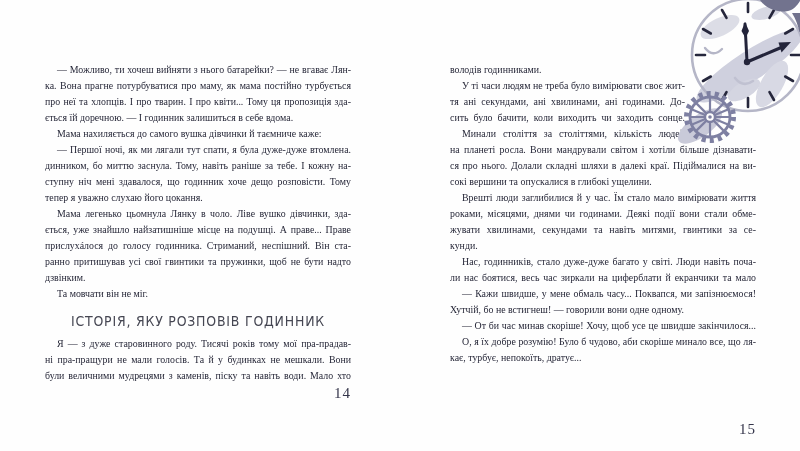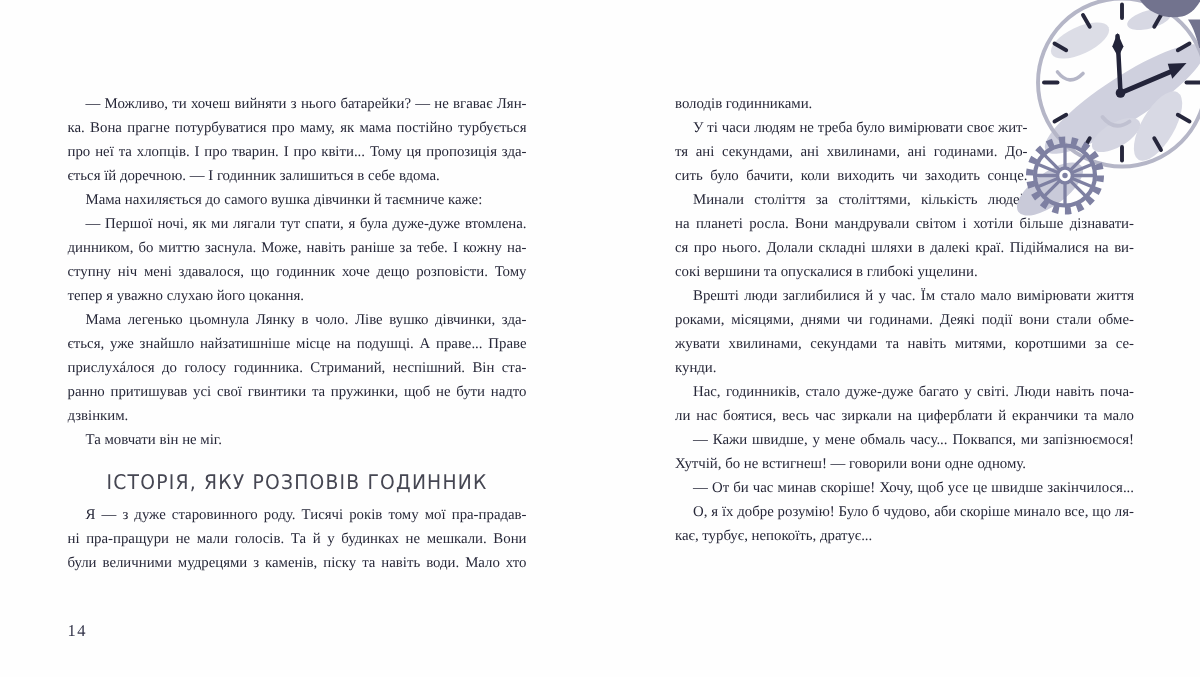--- a/index.html
+++ b/index.html
@@ -24,41 +24,41 @@
   .line.narrow{width:235px;}
   .chapter-heading{
     margin-top:10px;height:20px;line-height:20px;
     text-align:center;
     font-family:"DejaVu Sans","Liberation Sans",sans-serif;
     font-size:12.5px;letter-spacing:0.8px;color:#454652;
     transform:scaleY(1.08);
   }
   .para2{margin-top:4px;}
   .pagenum{
-    position:absolute;top:415px;width:306px;
-    text-align:left;font-size:11px;color:#34354a;letter-spacing:1px;
+    position:absolute;top:385px;width:306px;
+    text-align:right;font-size:15px;color:#34354a;letter-spacing:1px;
   }
   .pagenum.left{left:45px;}
   .pagenum.right{left:450px;margin-top:36px;}
   .clock-art{position:absolute;top:0;right:0;pointer-events:none;}
 </style>
 </head>
 <body>
 
 <div class="book">
 
   <div class="text-col left">
     <div id="left-para1">
         <div class="line ind">— Можливо, ти хочеш вийняти з нього батарейки? — не вгаває Лян-</div>
         <div class="line">ка. Вона прагне потурбуватися про маму, як мама постійно турбується</div>
         <div class="line">про неї та хлопців. І про тварин. І про квіти... Тому ця пропозиція зда-</div>
         <div class="line end">ється їй доречною. — І годинник залишиться в себе вдома.</div>
         <div class="line ind end">Мама нахиляється до самого вушка дівчинки й таємниче каже:</div>
         <div class="line ind">— Першої ночі, як ми лягали тут спати, я була дуже-дуже втомлена.</div>
-        <div class="line">динником, бо миттю заснула. Може, навіть раніше за тебе. І кожну на-</div>
+        <div class="line">динником, бо миттю заснула. Тому, навіть раніше за тебе. І кожну на-</div>
         <div class="line">ступну ніч мені здавалося, що годинник хоче дещо розповісти. Тому</div>
         <div class="line end">тепер я уважно слухаю його цокання.</div>
         <div class="line ind">Мама легенько цьомнула Лянку в чоло. Ліве вушко дівчинки, зда-</div>
         <div class="line">ється, уже знайшло найзатишніше місце на подушці. А праве... Праве</div>
         <div class="line">прислухáлося до голосу годинника. Стриманий, неспішний. Він ста-</div>
         <div class="line">ранно притишував усі свої гвинтики та пружинки, щоб не бути надто</div>
         <div class="line end">дзвінким.</div>
         <div class="line ind end">Та мовчати він не міг.</div>
       </div>
     <div class="chapter-heading">ІСТОРІЯ, ЯКУ РОЗПОВІВ ГОДИННИК</div>
@@ -75,21 +75,21 @@
         <div class="line end narrow">володів годинниками.</div>
         <div class="line ind narrow">У ті часи людям не треба було вимірювати своє жит-</div>
         <div class="line narrow">тя ані секундами, ані хвилинами, ані годинами. До-</div>
         <div class="line narrow">сить було бачити, коли виходить чи заходить сонце.</div>
         <div class="line ind narrow">Минали століття за століттями, кількість людей</div>
         <div class="line">на планеті росла. Вони мандрували світом і хотіли більше дізнавати-</div>
         <div class="line">ся про нього. Долали складні шляхи в далекі краї. Підіймалися на ви-</div>
         <div class="line end">сокі вершини та опускалися в глибокі ущелини.</div>
         <div class="line ind">Врешті люди заглибилися й у час. Їм стало мало вимірювати життя</div>
         <div class="line">роками, місяцями, днями чи годинами. Деякі події вони стали обме-</div>
-        <div class="line">жувати хвилинами, секундами та навіть митями, коротшими за се-</div>
+        <div class="line">жувати хвилинами, секундами та навіть митями, гвинтики за се-</div>
         <div class="line end">кунди.</div>
         <div class="line ind">Нас, годинників, стало дуже-дуже багато у світі. Люди навіть поча-</div>
         <div class="line">ли нас боятися, весь час зиркали на циферблати й екранчики та мало</div>
         <div class="line ind">— Кажи швидше, у мене обмаль часу... Поквапся, ми запізнюємося!</div>
         <div class="line end">Хутчій, бо не встигнеш! — говорили вони одне одному.</div>
         <div class="line ind">— От би час минав скоріше! Хочу, щоб усе це швидше закінчилося... —</div>
         <div class="line ind">О, я їх добре розумію! Було б чудово, аби скоріше минало все, що ля-</div>
         <div class="line end">кає, турбує, непокоїть, дратує...</div>
       </div>
   </div>

